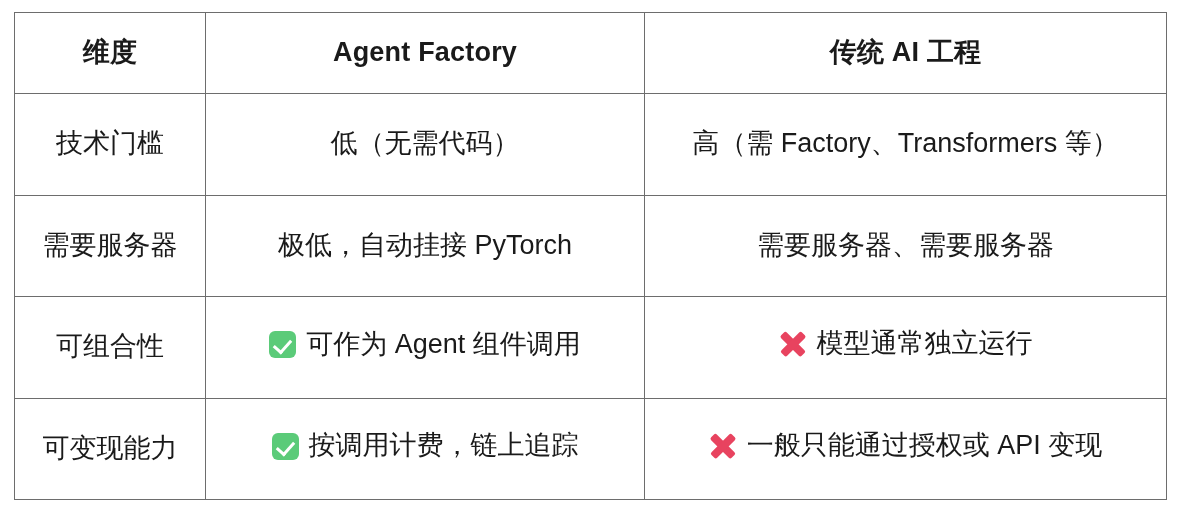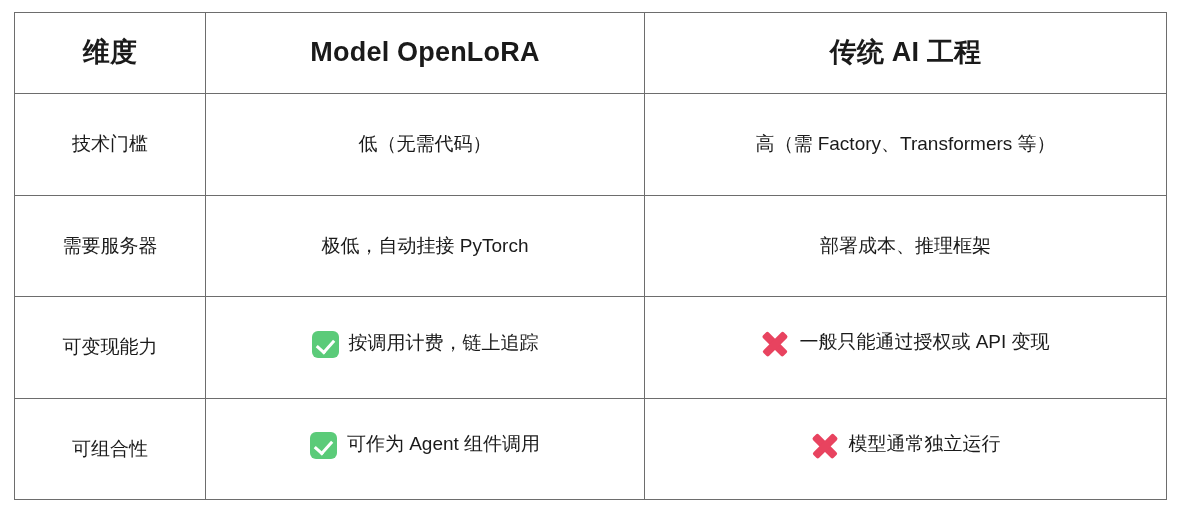--- a/index.html
+++ b/index.html
@@ -50,29 +50,30 @@
   }
 
   table.comparison thead th {
     font-weight: bold;
     font-size: 27px;
     letter-spacing: 0.2px;
   }
 
   table.comparison tbody td {
     font-weight: normal;
-    font-size: 19px;
+    font-size: 27px;
   }
 
   td.dim-cell {
     font-size: 27px;
   }
 
   .cell-inner {
     display: inline-flex;
+    align-items: center;
     justify-content: center;
     gap: 10px;
   }
 
   
   .icon-check {
     display: inline-block;
     width: 27px;
     height: 27px;
     border-radius: 6px;
@@ -125,21 +126,21 @@
 <div class="table-wrap">
   <table class="comparison">
     <colgroup>
       <col class="c-dim">
       <col class="c-mf">
       <col class="c-trad">
     </colgroup>
     <thead>
       <tr>
         <th>维度</th>
-        <th>Model OpenLoRA</th>
+        <th>Agent Factory</th>
         <th>传统 AI 工程</th>
       </tr>
     </thead>
     <tbody>
 
       <tr>
         <td class="dim-cell">技术门槛</td>
         <td>
           <span class="cell-inner">
             <span class="cell-text">低（无需代码）</span>
@@ -154,53 +155,53 @@
 
       <tr>
         <td class="dim-cell">需要服务器</td>
         <td>
           <span class="cell-inner">
             <span class="cell-text">极低，自动挂接 PyTorch</span>
           </span>
         </td>
         <td>
           <span class="cell-inner">
-            <span class="cell-text">部署成本、推理框架</span>
+            <span class="cell-text">需要服务器、需要服务器</span>
+          </span>
+        </td>
+      </tr>
+
+      <tr>
+        <td class="dim-cell">可组合性</td>
+        <td>
+          <span class="cell-inner">
+            <span class="icon-check"></span>
+            <span class="cell-text">可作为 Agent 组件调用</span>
+          </span>
+        </td>
+        <td>
+          <span class="cell-inner">
+            <span class="icon-cross"></span>
+            <span class="cell-text">模型通常独立运行</span>
           </span>
         </td>
       </tr>
 
       <tr>
         <td class="dim-cell">可变现能力</td>
         <td>
           <span class="cell-inner">
             <span class="icon-check"></span>
             <span class="cell-text">按调用计费，链上追踪</span>
           </span>
         </td>
         <td>
           <span class="cell-inner">
             <span class="icon-cross"></span>
             <span class="cell-text">一般只能通过授权或 API 变现</span>
-          </span>
-        </td>
-      </tr>
-
-      <tr>
-        <td class="dim-cell">可组合性</td>
-        <td>
-          <span class="cell-inner">
-            <span class="icon-check"></span>
-            <span class="cell-text">可作为 Agent 组件调用</span>
-          </span>
-        </td>
-        <td>
-          <span class="cell-inner">
-            <span class="icon-cross"></span>
-            <span class="cell-text">模型通常独立运行</span>
           </span>
         </td>
       </tr>
 
 
     </tbody>
   </table>
 </div>
 
 </body></html>

